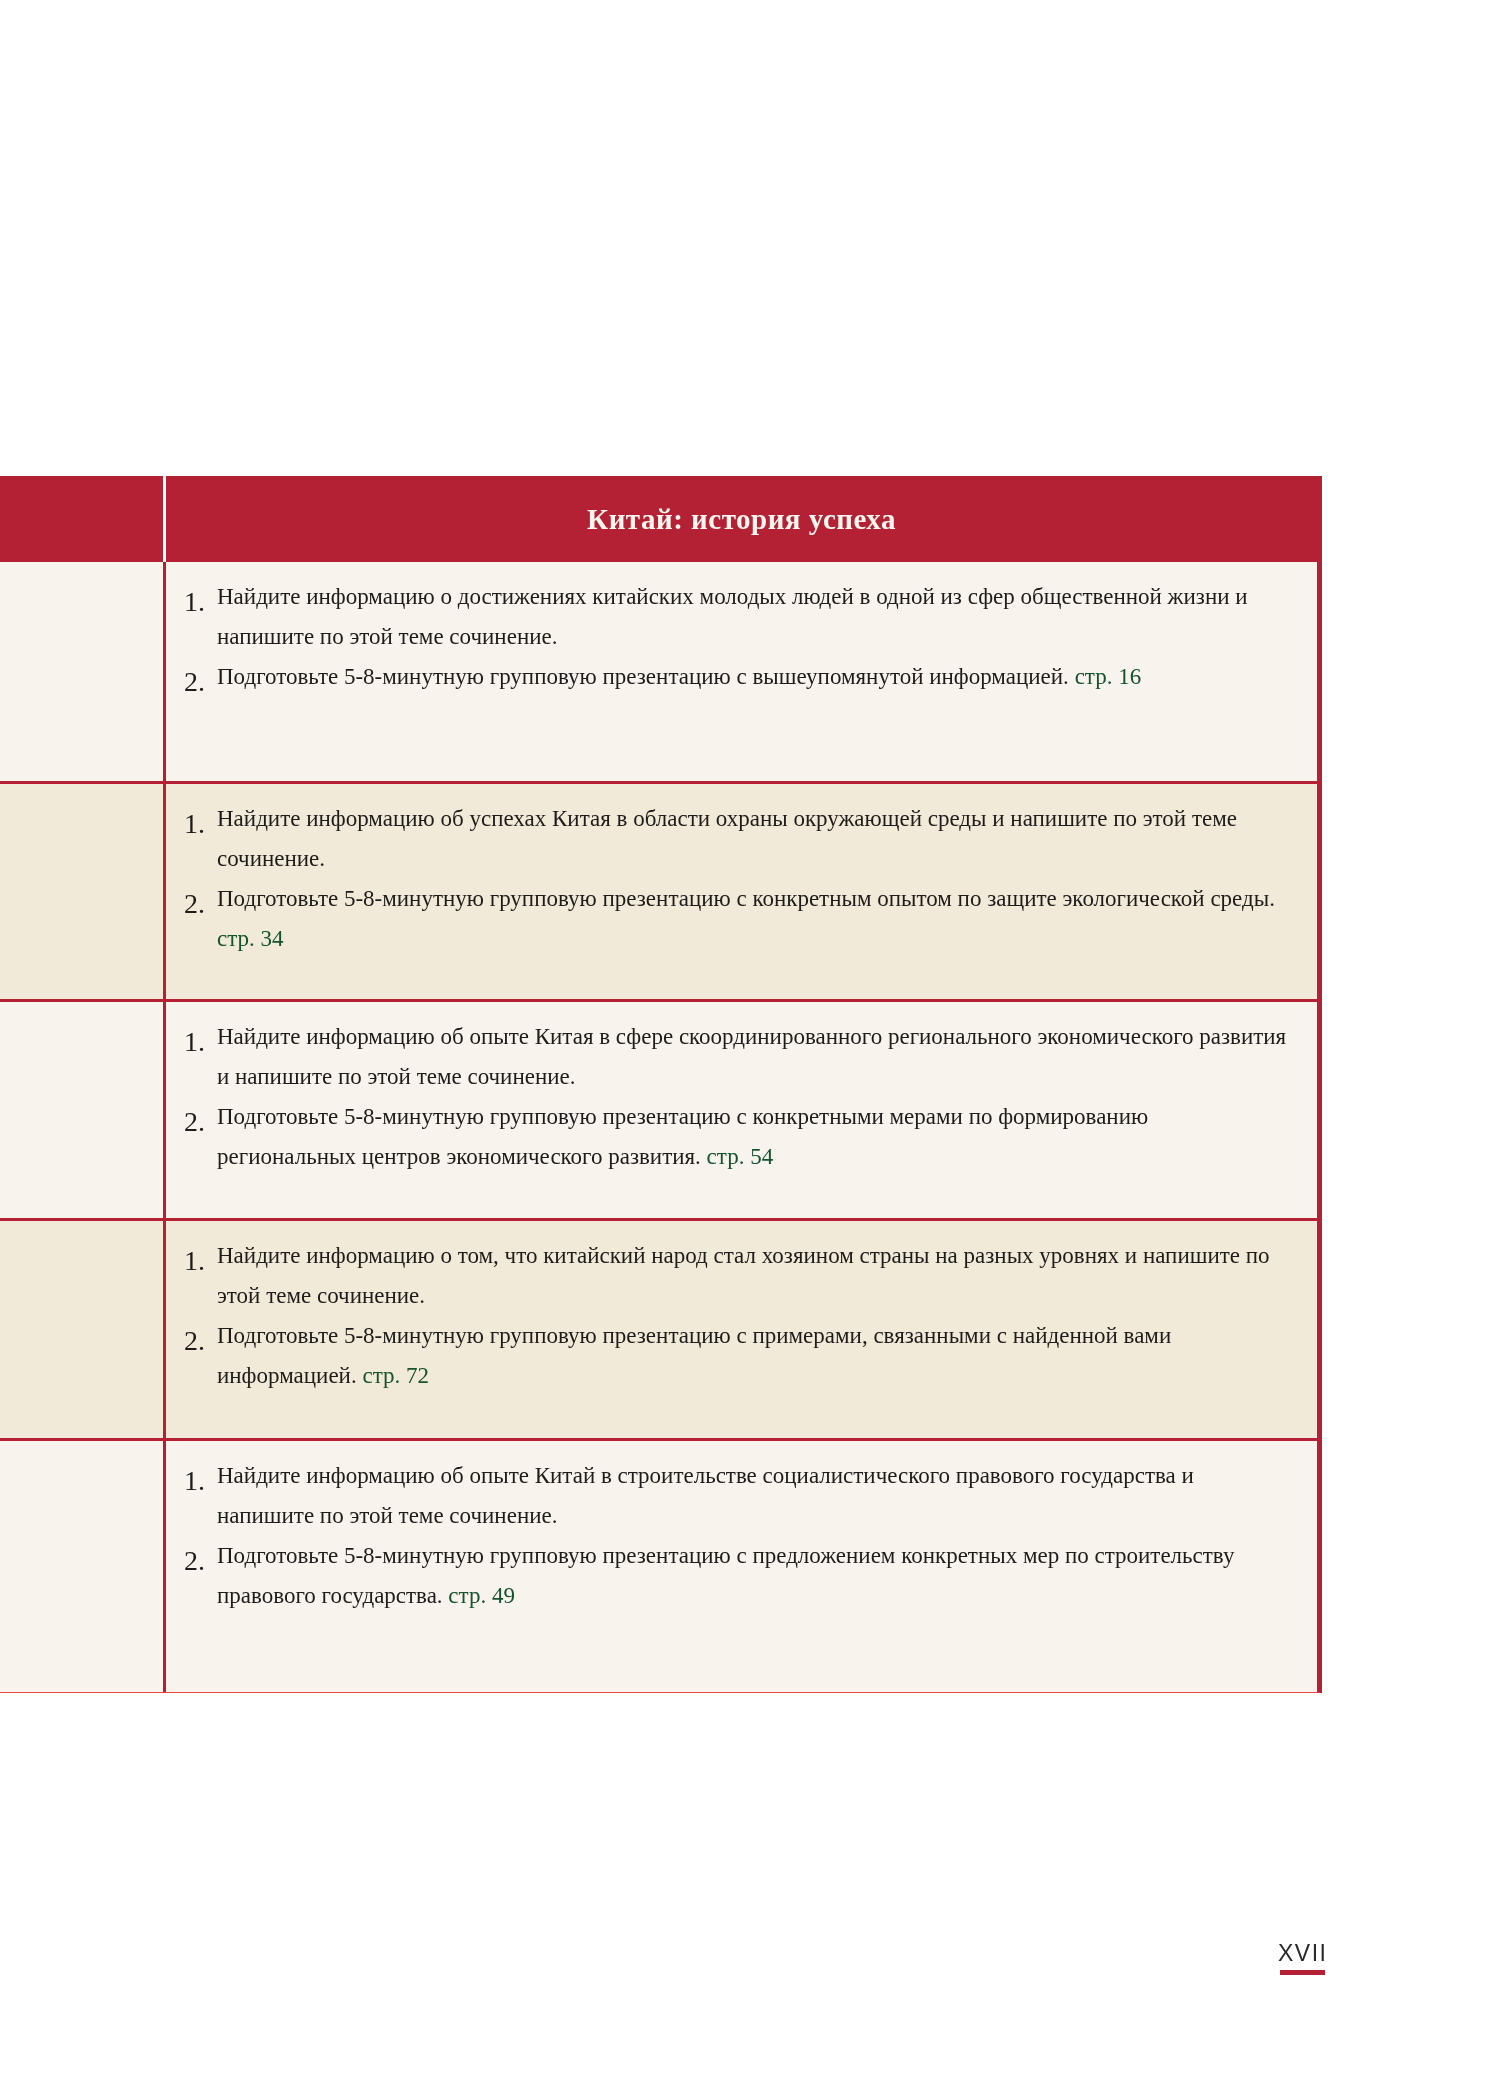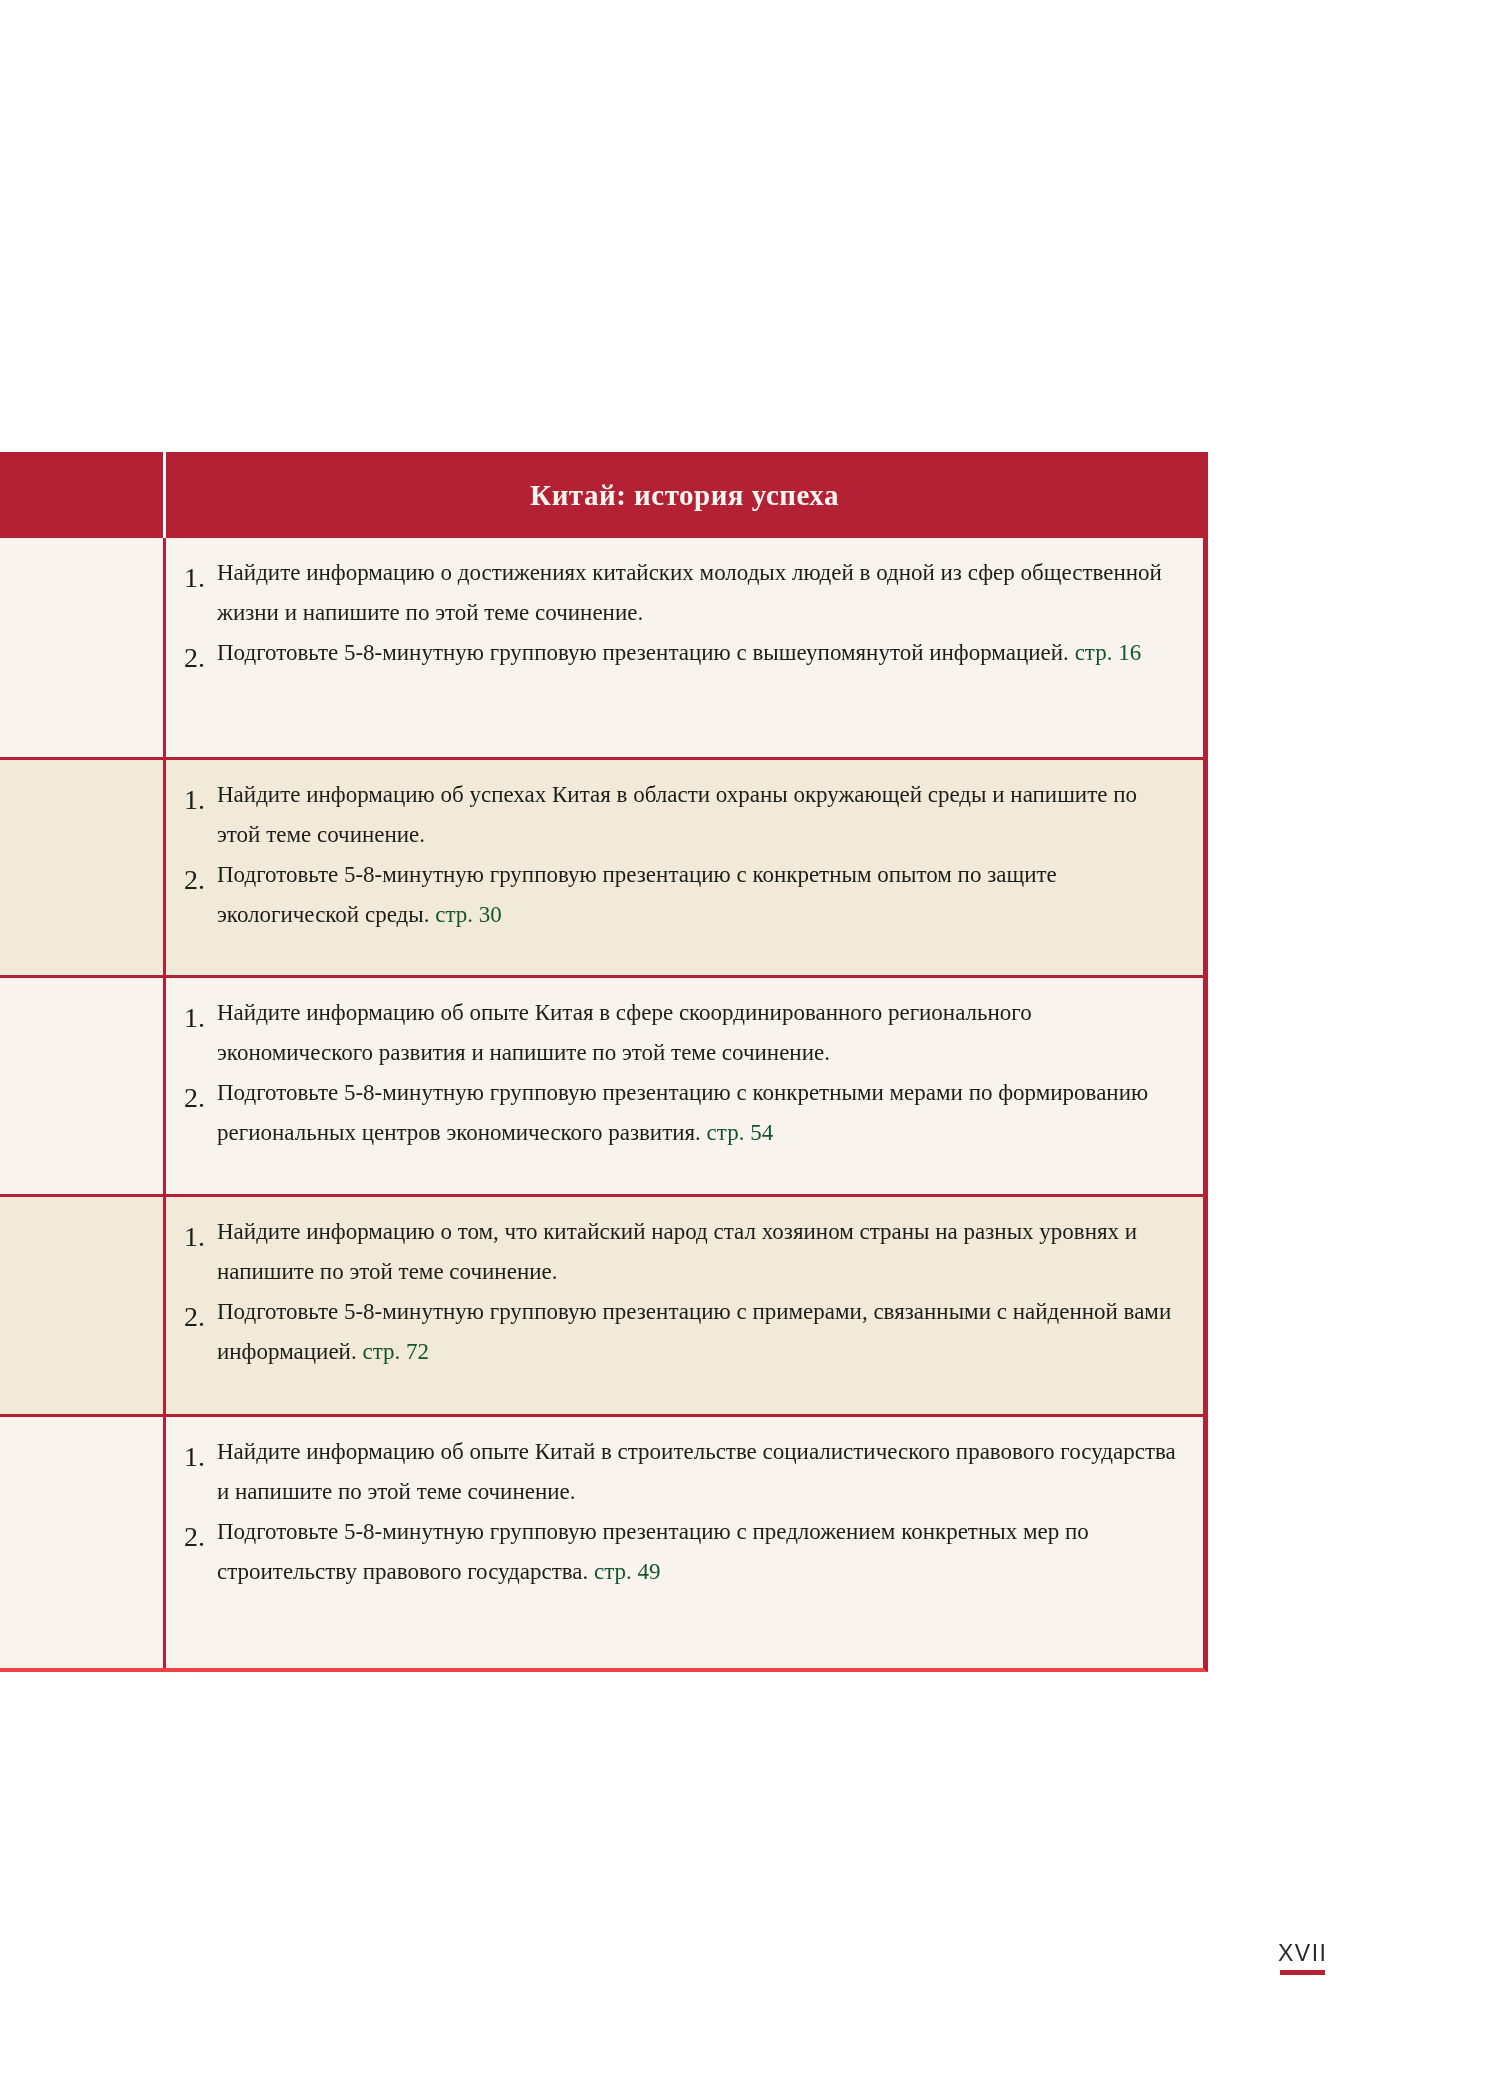--- a/index.html
+++ b/index.html
@@ -9,24 +9,24 @@
     height: 2083px;
     background: #ffffff;
     font-family: "Liberation Serif", serif;
     overflow: hidden;
   }
 
   
   .task-table {
     position: absolute;
     left: 0;
-    top: 452px;
-    width: 1208px;
+    top: 476px;
+    width: 1322px;
     border-right: 5px solid #b42134;
-    border-bottom: 4px solid #ef4444;
+    border-bottom: 1px solid #ef4444;
     box-sizing: border-box;
   }
 
   .thead {
     display: flex;
     height: 86px;
     background: #b42134;
   }
   .thead .spacer-cell {
     width: 166px;
@@ -134,21 +134,21 @@
         </div>
         <div class="row">
           <div class="spacer-cell"></div>
           <div class="task-cell">
             <div class="item">
               <span class="item-num">1.</span>
               <span class="item-body">Найдите информацию об успехах Китая в области охраны окружающей среды и напишите по этой теме сочинение.</span>
             </div>
             <div class="item">
               <span class="item-num">2.</span>
-              <span class="item-body">Подготовьте 5-8-минутную групповую презентацию с конкретным опытом по защите экологической среды. <span class="page-ref">стр. 30</span></span>
+              <span class="item-body">Подготовьте 5-8-минутную групповую презентацию с конкретным опытом по защите экологической среды. <span class="page-ref">стр. 34</span></span>
             </div>
           </div>
         </div>
         <div class="row">
           <div class="spacer-cell"></div>
           <div class="task-cell">
             <div class="item">
               <span class="item-num">1.</span>
               <span class="item-body">Найдите информацию об опыте Китая в сфере скоординированного регионального экономического развития и напишите по этой теме сочинение.</span>
             </div>

